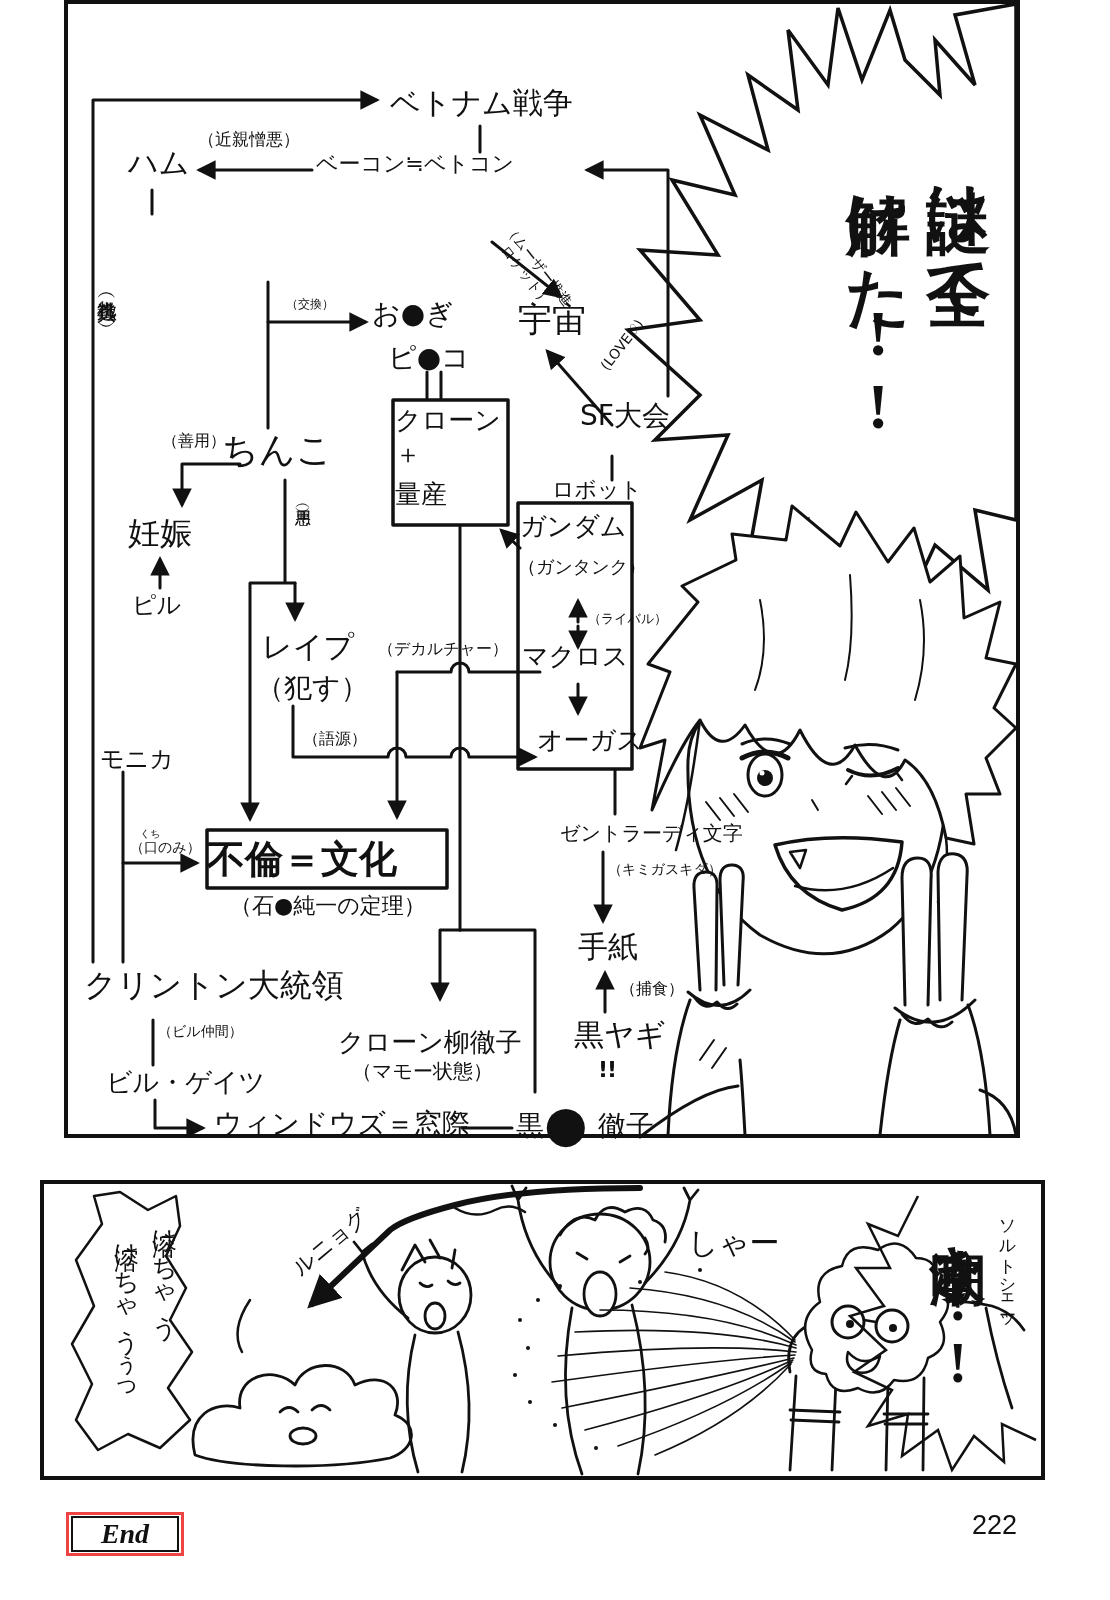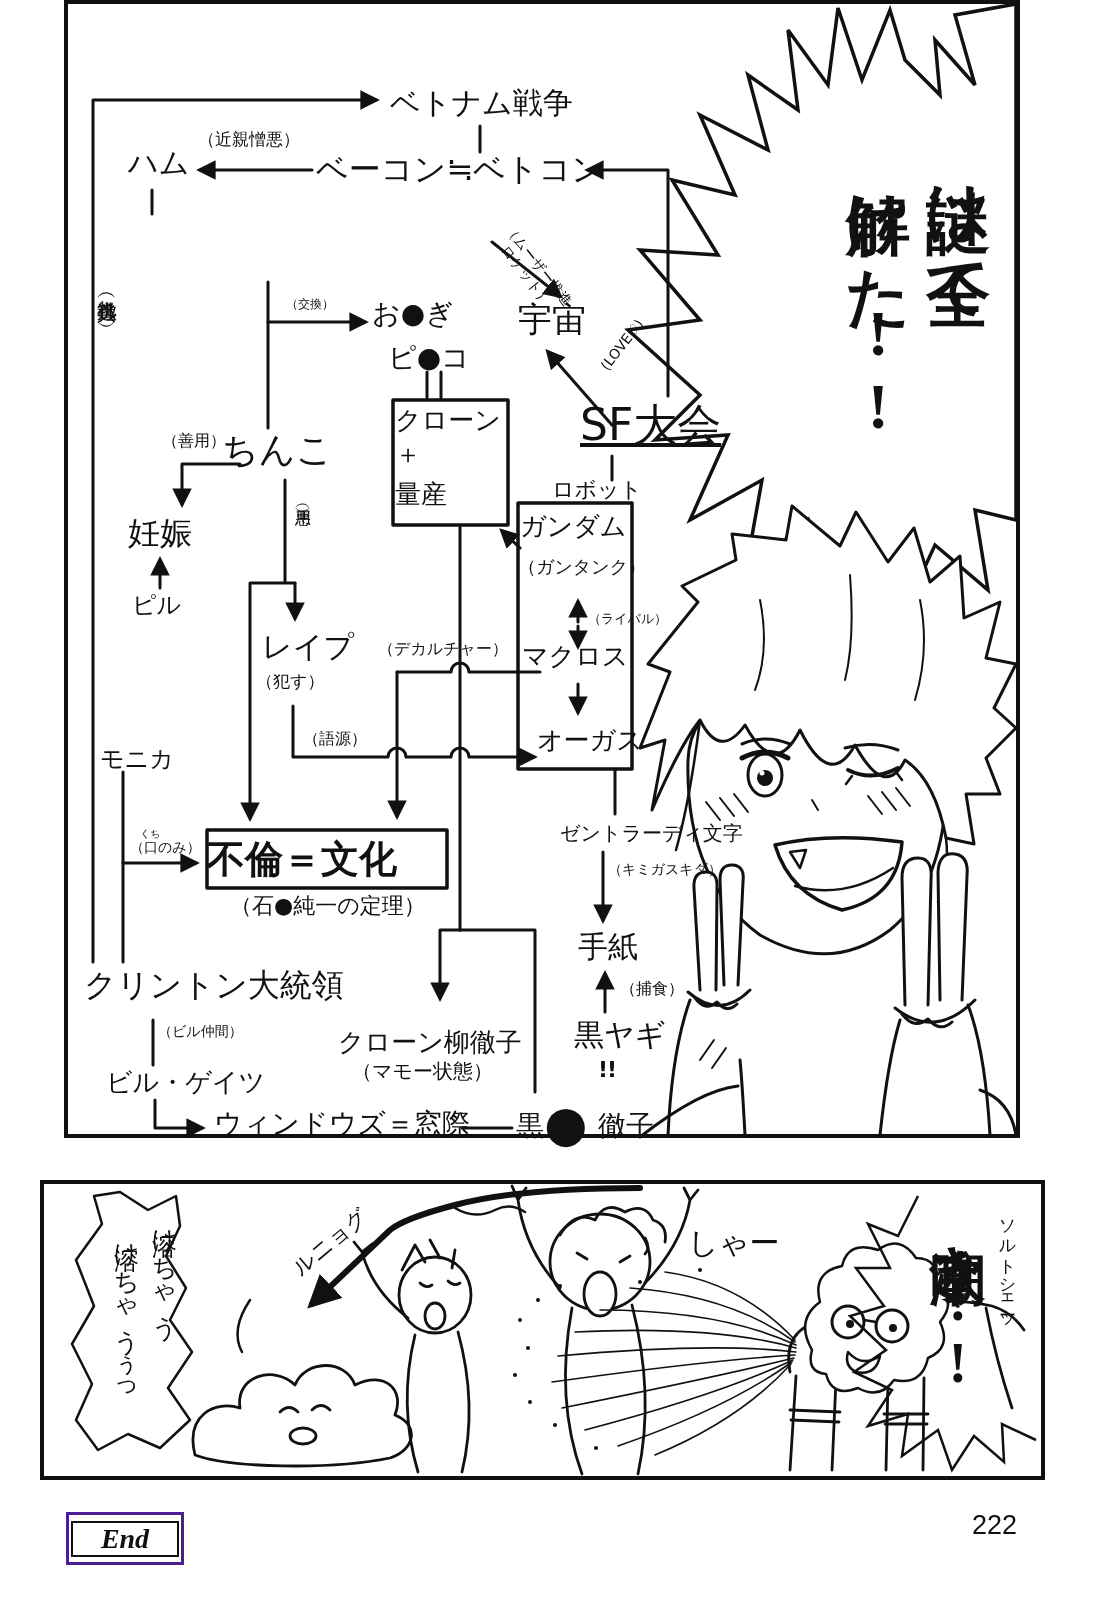--- a/index.html
+++ b/index.html
@@ -6,21 +6,21 @@
   .page{position:relative;width:1110px;height:1600px;background:#fff;overflow:hidden;
         font-family:"DejaVu Sans",sans-serif;color:#111;}
   svg.art{position:absolute;left:0;top:0;width:1110px;height:1600px;}
   .t{position:absolute;white-space:nowrap;line-height:1.12;color:#111;}
   .v{writing-mode:vertical-rl;text-orientation:upright;}
   .pre{white-space:pre-line;}
   .ctr{text-align:left;}
   .serif{font-family:"Liberation Serif","DejaVu Serif",serif;}
   .bold{font-weight:bold;}
   .shout{font-family:"Liberation Serif","DejaVu Serif",serif;font-weight:bold;letter-spacing:2px;}
-  .endbox{position:absolute;left:66px;top:1512px;width:118px;height:53px;border:3px solid #4c1d95;
+  .endbox{position:absolute;left:66px;top:1512px;width:118px;height:44px;border:3px solid #ef4444;
           box-sizing:border-box;display:flex;align-items:center;justify-content:center;}
   .endbox .inner{border:2px solid #111;width:104px;height:32px;display:flex;align-items:center;
           justify-content:center;}
 </style>
 </head>
 <body>
 
 <div class="page">
 
 <svg class="art" viewBox="0 0 1110 1600">
@@ -189,46 +189,46 @@
   </g>
 
   <g fill="none" stroke="#111" stroke-width="2.5" stroke-linejoin="miter">
     <path d="M918,1196 L898,1236 868,1224 890,1268 856,1268 884,1306 850,1316 886,1350 854,1372 892,1390 868,1426 908,1414 902,1456 938,1430 952,1470 974,1436 1004,1462 1002,1424 1036,1440"></path>
   </g>
 </svg>
 
 <div class="t" style="left:390px;top:86px;font-size:30px;">ベトナム戦争</div>
 <div class="t" style="left:198px;top:130px;font-size:17px;">（近親憎悪）</div>
 <div class="t" style="left:128px;top:146px;font-size:30px;">ハム</div>
-<div class="t" style="left:316px;top:152px;font-size:32px;">ベーコン≒ベトコン</div>
+<div class="t" style="left:316px;top:152px;font-size:22px;">ベーコン≒ベトコン</div>
 <div class="t pre" style="left:514px;top:222px;font-size:14px;transform:rotate(52deg);transform-origin:left top;text-align:center;">（ムーザー推進
 ロケット）</div>
 <div class="t" style="left:518px;top:300px;font-size:34px;">宇宙</div>
 <div class="t v" style="left:96px;top:286px;font-size:20px;">（徴兵逃れ）</div>
 <div class="t" style="left:286px;top:298px;font-size:12px;">（交換）</div>
 <div class="t" style="left:372px;top:298px;font-size:28px;">お●ぎ</div>
 <div class="t" style="left:388px;top:342px;font-size:28px;">ピ●コ</div>
 <div class="t ctr" style="left:395px;top:406px;width:111px;font-size:26px;">クローン</div>
 <div class="t ctr" style="left:395px;top:440px;width:111px;font-size:26px;">＋</div>
 <div class="t ctr" style="left:395px;top:480px;width:111px;font-size:26px;">量産</div>
 <div class="t" style="left:598px;top:364px;font-size:14px;transform:rotate(-52deg);transform-origin:left top;">(LOVE♡)</div>
-<div class="t" style="left:580px;top:400px;font-size:44px;text-decoration:underline;">SF大会</div>
+<div class="t" style="left:580px;top:400px;font-size:28px;">SF大会</div>
 <div class="t" style="left:552px;top:478px;font-size:22px;">ロボット</div>
 <div class="t ctr" style="left:520px;top:512px;width:110px;font-size:26px;">ガンダム</div>
 <div class="t ctr" style="left:518px;top:545px;width:114px;font-size:18px;margin-top:12px;">（ガンタンク）</div>
 <div class="t" style="left:588px;top:612px;font-size:13px;">（ライバル）</div>
 <div class="t ctr" style="left:522px;top:642px;width:110px;font-size:26px;">マクロス</div>
 <div class="t" style="left:537px;top:726px;font-size:26px;">オーガス</div>
 <div class="t" style="left:162px;top:432px;font-size:16px;">（善用）</div>
 <div class="t" style="left:222px;top:430px;font-size:36px;">ちんこ</div>
 <div class="t v" style="left:294px;top:498px;font-size:16px;">（悪用）</div>
 <div class="t" style="left:128px;top:516px;font-size:32px;">妊娠</div>
 <div class="t" style="left:132px;top:592px;font-size:24px;">ピル</div>
 <div class="t" style="left:262px;top:630px;font-size:30px;">レイプ</div>
-<div class="t" style="left:256px;top:672px;font-size:17px;">（犯す）</div>
+<div class="t" style="left:256px;top:672px;font-size:28px;">（犯す）</div>
 <div class="t" style="left:378px;top:640px;font-size:16px;">（デカルチャー）</div>
 <div class="t" style="left:303px;top:730px;font-size:16px;">（語源）</div>
 <div class="t" style="left:100px;top:746px;font-size:24px;">モニカ</div>
 <div class="t" style="left:140px;top:828px;font-size:10px;">くち</div>
 <div class="t" style="left:130px;top:840px;font-size:14px;">（口のみ）</div>
 <div class="t ctr" style="left:207px;top:838px;width:275px;font-size:38px;font-weight:bold;">不倫＝文化</div>
 <div class="t" style="left:230px;top:894px;font-size:22px;">（石●純一の定理）</div>
 <div class="t" style="left:560px;top:822px;font-size:20px;">ゼントラーディ文字</div>
 <div class="t" style="left:608px;top:862px;font-size:14px;">（キミガスキダ）</div>
 <div class="t" style="left:578px;top:930px;font-size:30px;">手紙</div>

